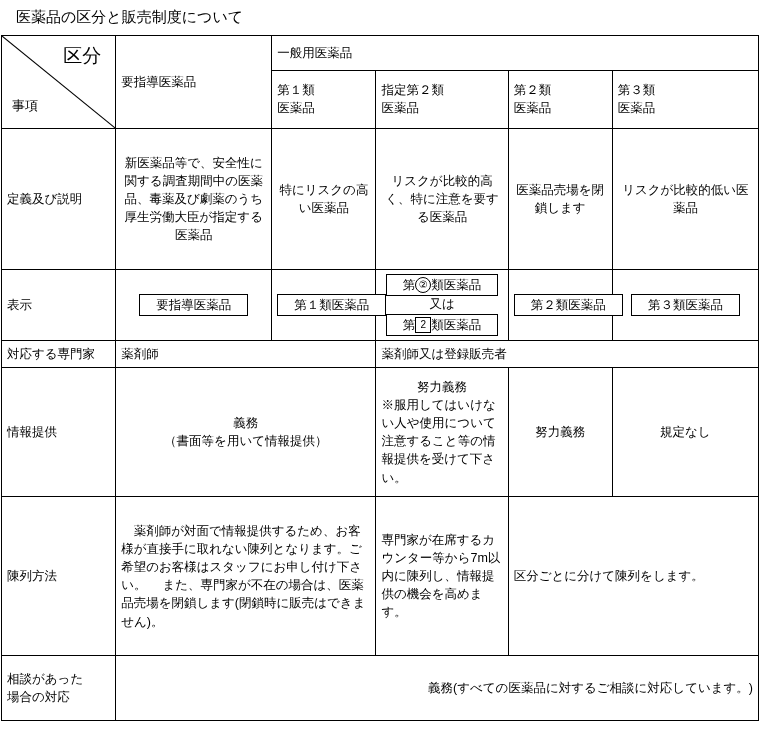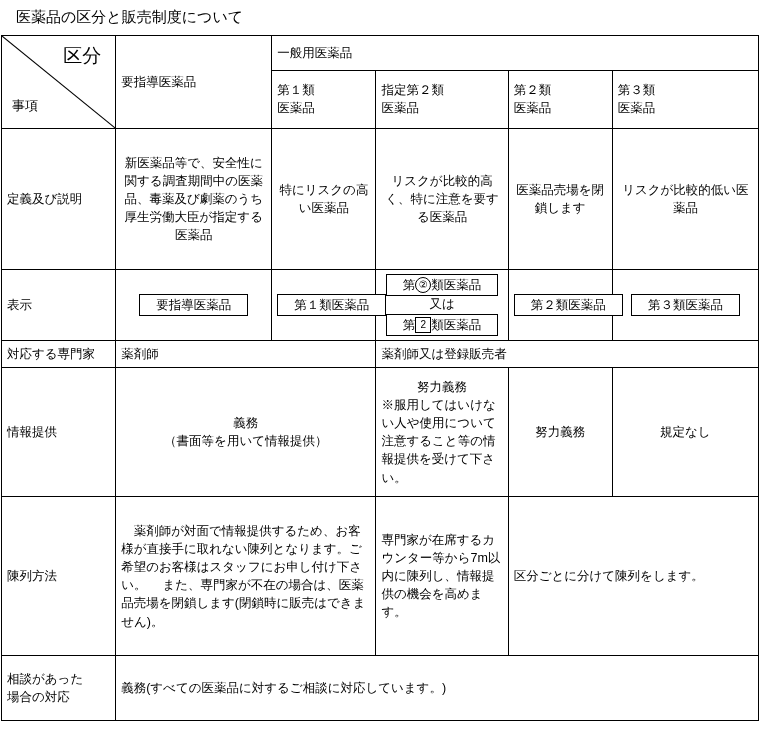--- a/index.html
+++ b/index.html
@@ -135,21 +135,21 @@
     text-align: left;
   }
   .chinretsu-cell {
     vertical-align: top;
     text-align: left;
     font-size: 12.5px;
     line-height: 1.55;
     height: 150px;
   }
   .soudan-cell {
-    text-align: left;
+    text-align: right;
     font-size: 13px;
     height: 56px;
   }
   .nowrap-c { text-align:center; }
 </style>
 </head>
 <body>
 
 <div class="page">
 

